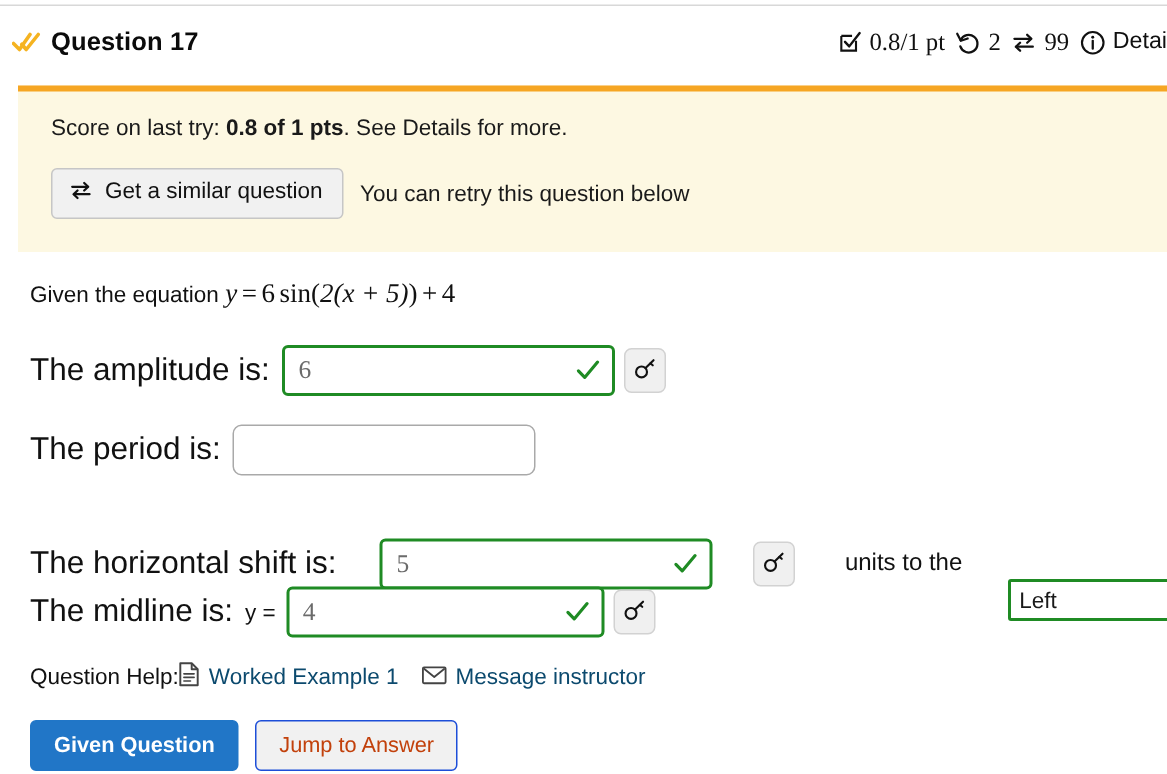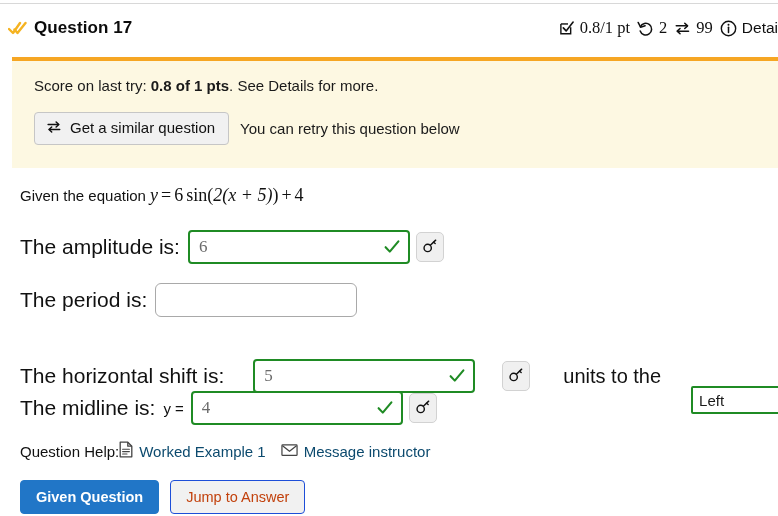--- a/index.html
+++ b/index.html
@@ -152,21 +152,21 @@
     background: #f0f0f0;
     border: 1px solid #d2d2d2;
     border-radius: 5px;
     display: flex;
     align-items: center;
     justify-content: center;
     cursor: pointer;
     flex: 0 0 auto;
   }
 
-  .mid-text { font-size: 20px; color: #111; margin: 0 9px 0 12px; white-space: nowrap; }
+  .mid-text { font-size: 16px; color: #111; margin: 0 9px 0 12px; white-space: nowrap; }
 
   .dir-select {
     position: relative;
     width: 132px; height: 28px;
     border: 2px solid #1f8b24;
     border-radius: 2px;
     background: #fff;
     display: flex;
     align-items: center;
     padding: 0 22px 0 6px;

